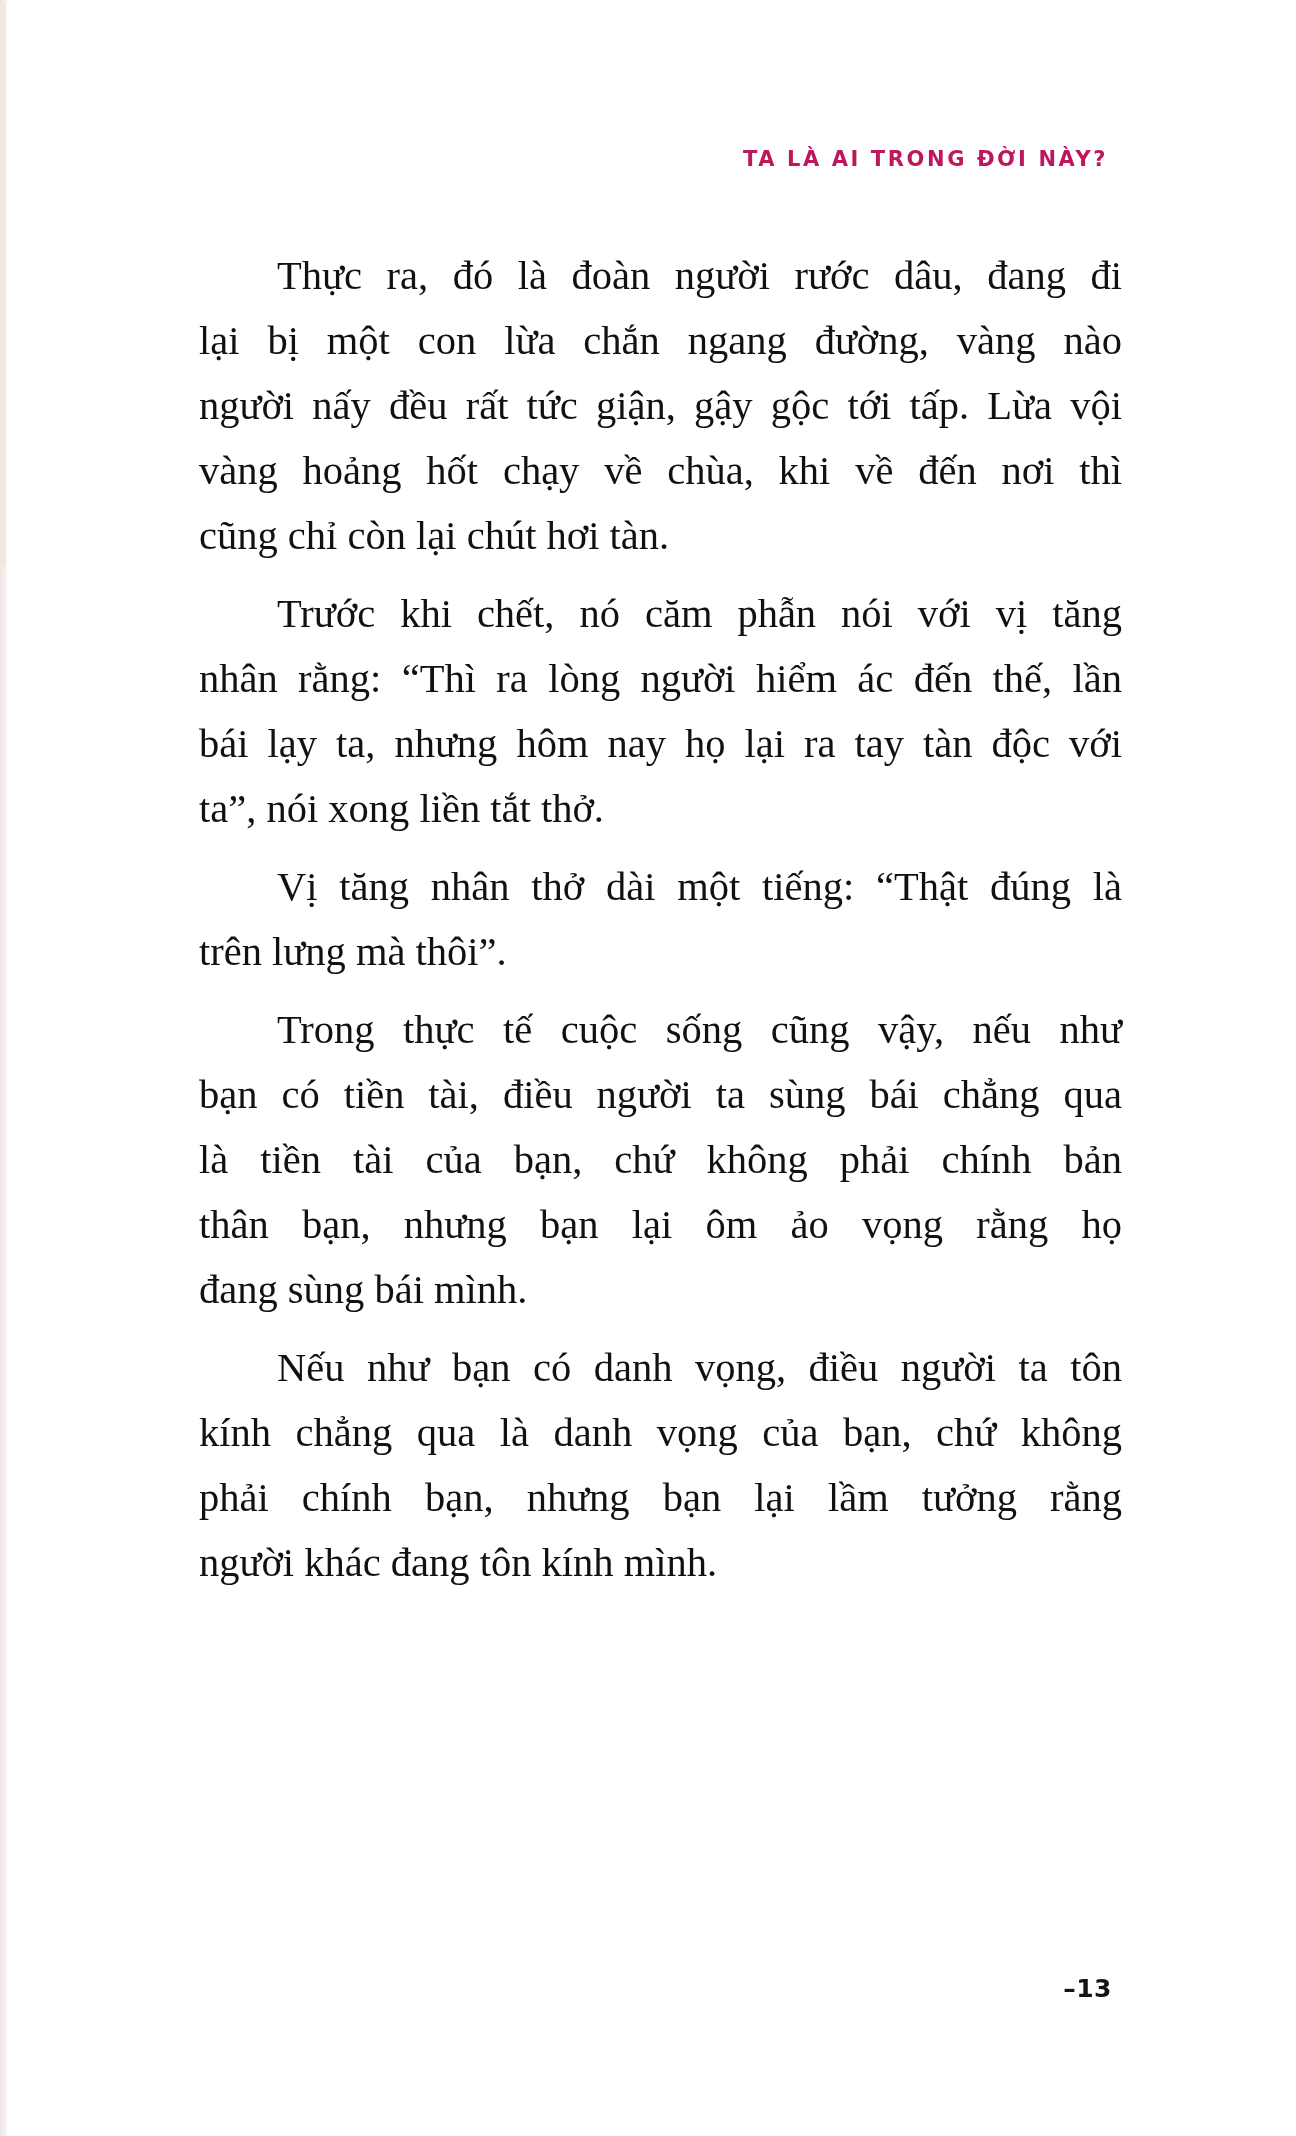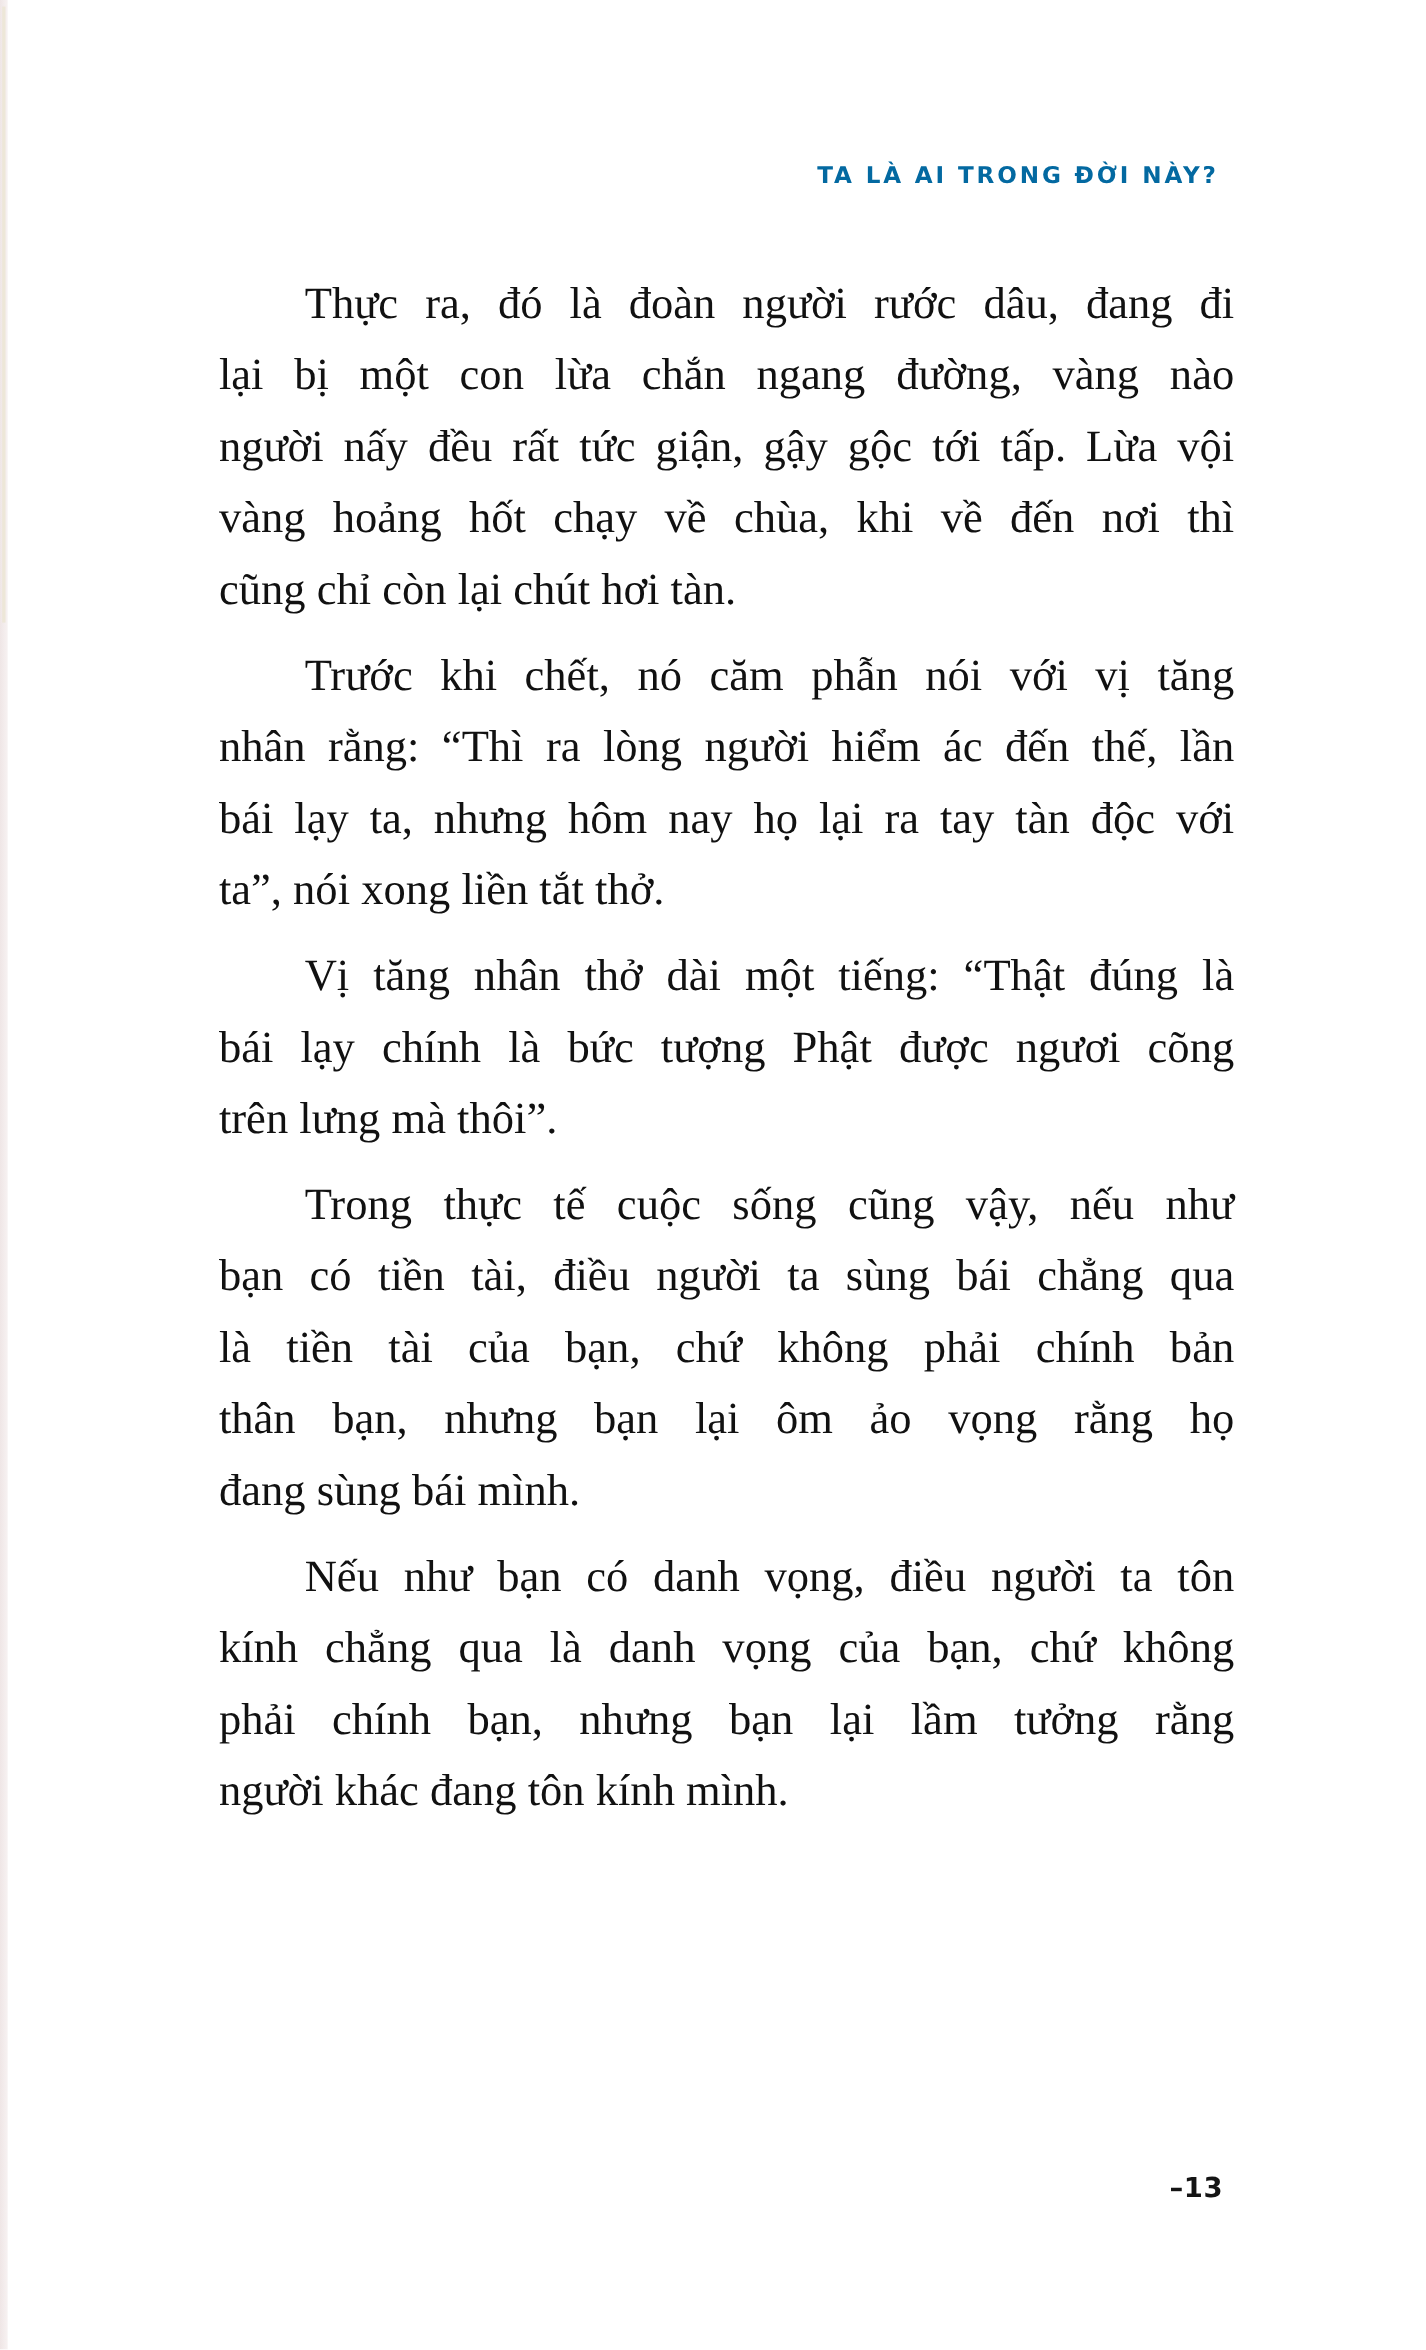--- a/index.html
+++ b/index.html
@@ -11,21 +11,21 @@
     position: absolute; left: 0; top: 0; width: 7px; height: 100%;
     background: linear-gradient(to right, #efe6e6, #f7f2f2);
   }
   .edge-strip .hi {
     position: absolute; left: 2px; top: 6px; width: 3px; height: 560px;
     background: #ede7d8;
   }
   .running-header {
     position: absolute; right: 188px; top: 146px;
     font-family: "DejaVu Sans", sans-serif; font-size: 21px;
-    letter-spacing: 2.6px; color: #0369a1; font-weight: 600;
+    letter-spacing: 2.6px; color: #be185d; font-weight: 600;
     line-height: 26px; white-space: nowrap;
   }
   .body-text {
     position: absolute; left: 199px; top: 243px; width: 923px;
     font-family: "Liberation Serif", serif; font-size: 40.5px;
     color: #111111;
   }
   .para { margin: 0 0 13px 0; }
   .line {
     display: block; height: 65px; line-height: 65px;
@@ -57,21 +57,20 @@
     <span class="line last">cũng chỉ còn lại chút hơi tàn.</span>
   </p>
   <p class="para">
     <span class="line first">Trước khi chết, nó căm phẫn nói với vị tăng</span>
     <span class="line">nhân rằng: “Thì ra lòng người hiểm ác đến thế, lần</span>
     <span class="line">bái lạy ta, nhưng hôm nay họ lại ra tay tàn độc với</span>
     <span class="line last">ta”, nói xong liền tắt thở.</span>
   </p>
   <p class="para">
     <span class="line first">Vị tăng nhân thở dài một tiếng: “Thật đúng là</span>
-    <span class="line">bái lạy chính là bức tượng Phật được ngươi cõng</span>
     <span class="line last">trên lưng mà thôi”.</span>
   </p>
   <p class="para">
     <span class="line first">Trong thực tế cuộc sống cũng vậy, nếu như</span>
     <span class="line">bạn có tiền tài, điều người ta sùng bái chẳng qua</span>
     <span class="line">là tiền tài của bạn, chứ không phải chính bản</span>
     <span class="line">thân bạn, nhưng bạn lại ôm ảo vọng rằng họ</span>
     <span class="line last">đang sùng bái mình.</span>
   </p>
   <p class="para">

